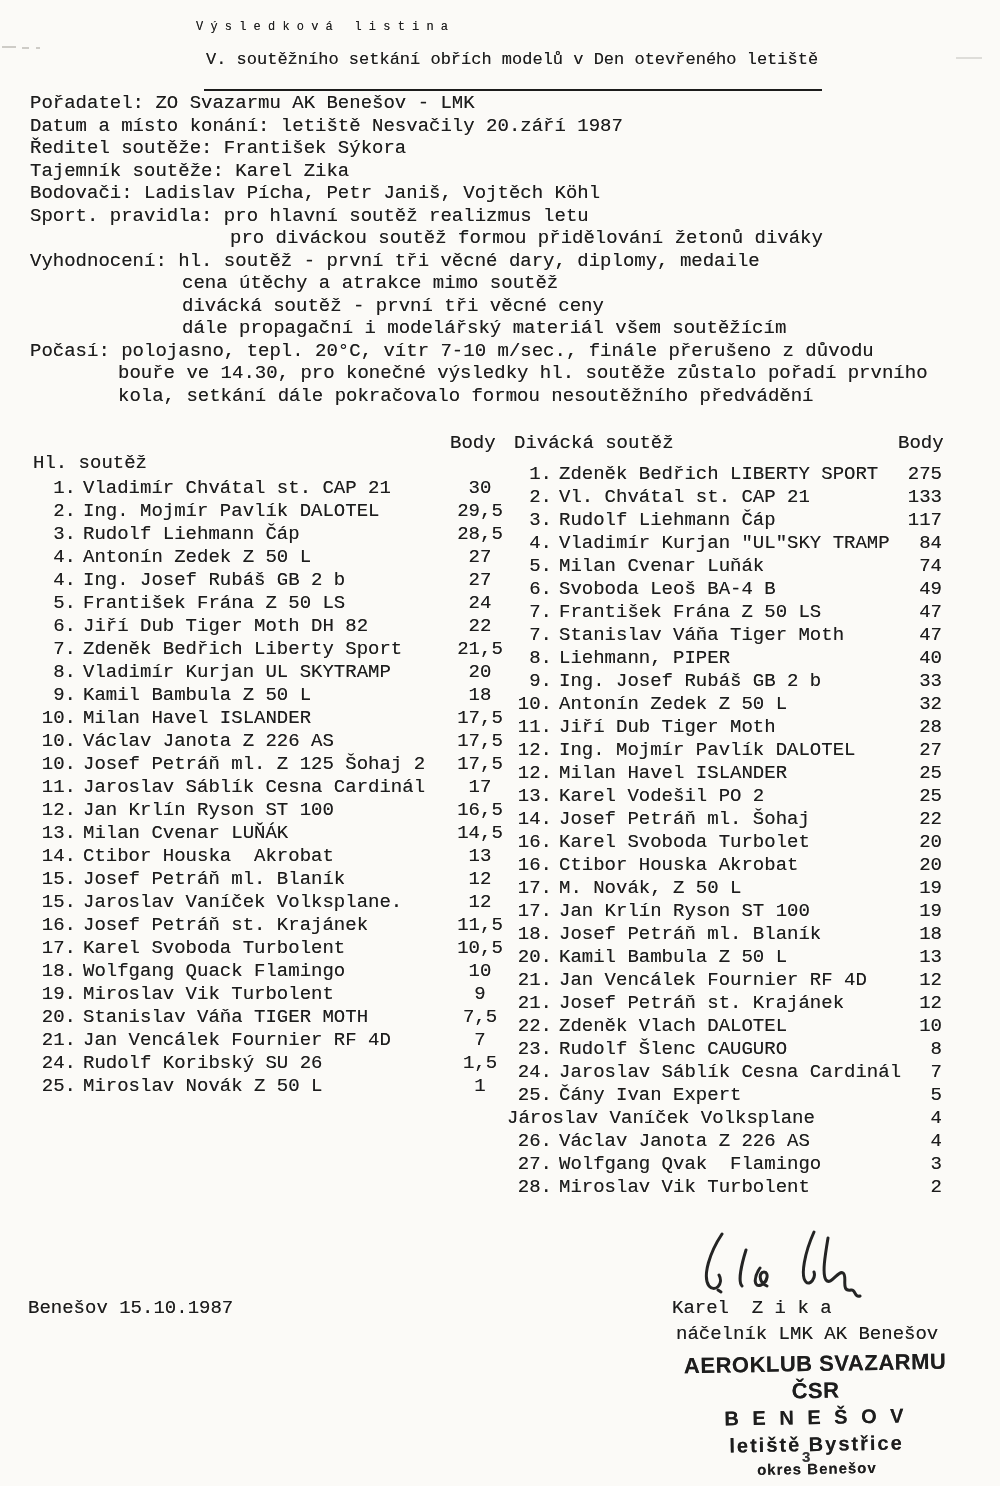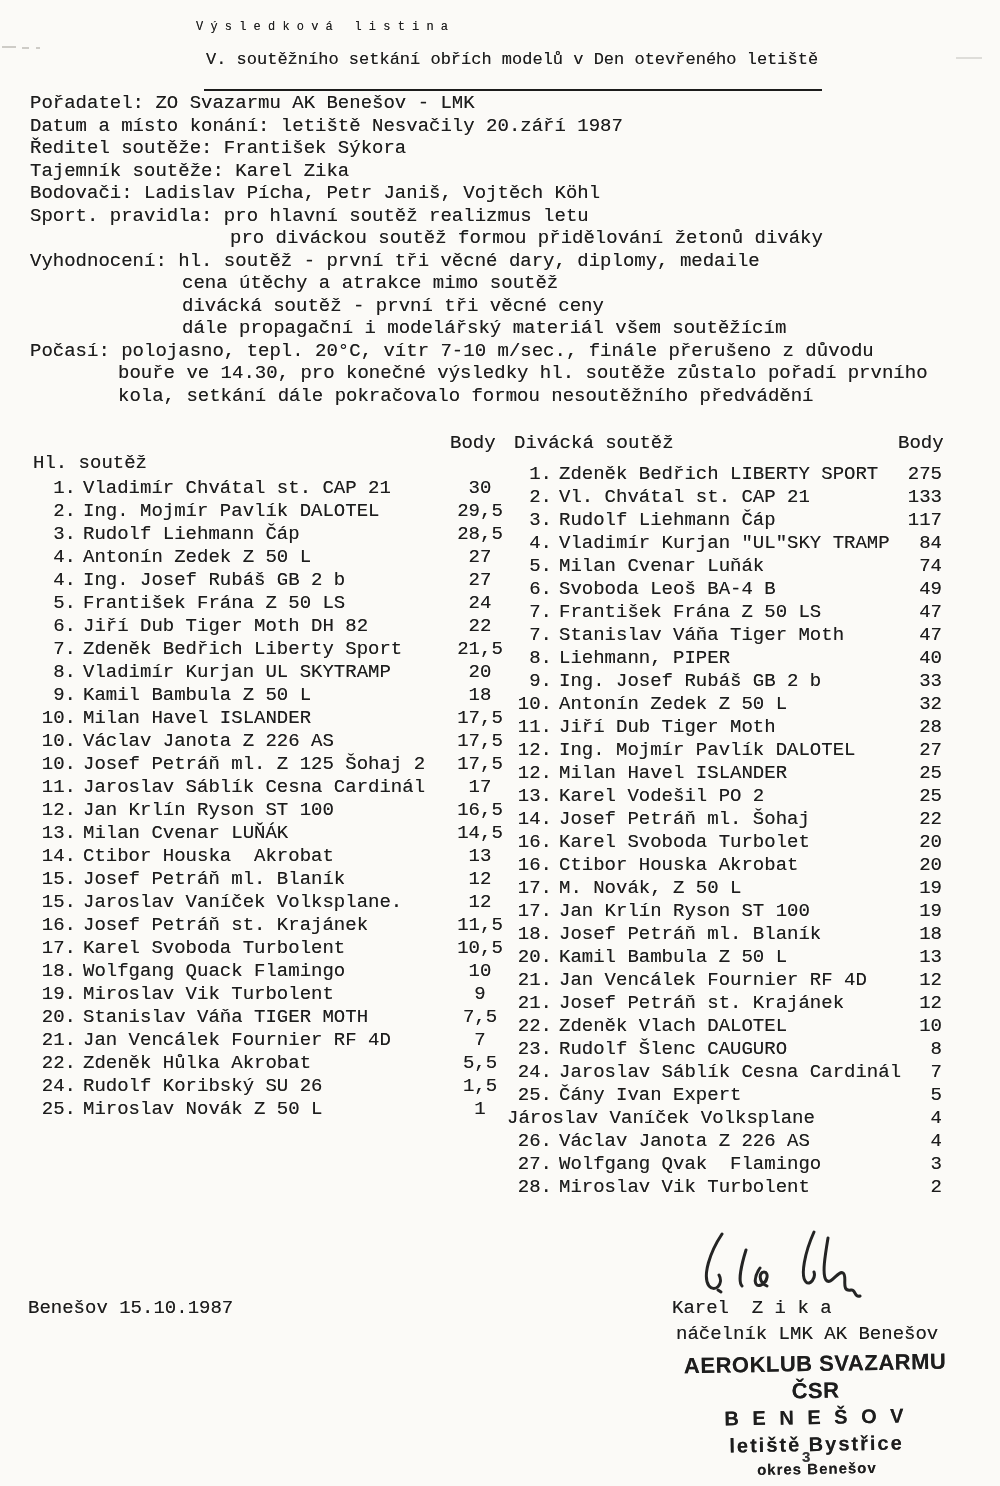--- a/index.html
+++ b/index.html
@@ -117,21 +117,20 @@
       <div class="row"><span class="rank">13.</span><span class="cname">Milan Cvenar LUŇÁK</span><span class="score">14,5</span></div>
       <div class="row"><span class="rank">14.</span><span class="cname">Ctibor Houska  Akrobat</span><span class="score">13</span></div>
       <div class="row"><span class="rank">15.</span><span class="cname">Josef Petráň ml. Blaník</span><span class="score">12</span></div>
       <div class="row"><span class="rank">15.</span><span class="cname">Jaroslav Vaníček Volksplane.</span><span class="score">12</span></div>
       <div class="row"><span class="rank">16.</span><span class="cname">Josef Petráň st. Krajánek</span><span class="score">11,5</span></div>
       <div class="row"><span class="rank">17.</span><span class="cname">Karel Svoboda Turbolent</span><span class="score">10,5</span></div>
       <div class="row"><span class="rank">18.</span><span class="cname">Wolfgang Quack Flamingo</span><span class="score">10</span></div>
       <div class="row"><span class="rank">19.</span><span class="cname">Miroslav Vik Turbolent</span><span class="score">9</span></div>
       <div class="row"><span class="rank">20.</span><span class="cname">Stanislav Váňa TIGER MOTH</span><span class="score">7,5</span></div>
       <div class="row"><span class="rank">21.</span><span class="cname">Jan Vencálek Fournier RF 4D</span><span class="score">7</span></div>
-      <div class="row"><span class="rank">22.</span><span class="cname">Zdeněk Hůlka Akrobat</span><span class="score">5,5</span></div>
       <div class="row"><span class="rank">24.</span><span class="cname">Rudolf Koribský SU 26</span><span class="score">1,5</span></div>
       <div class="row"><span class="rank">25.</span><span class="cname">Miroslav Novák Z 50 L</span><span class="score">1</span></div>
     </div>
   <div class="abs list list-spec">
       <div class="row"><span class="rank">1.</span><span class="cname">Zdeněk Bedřich LIBERTY SPORT</span><span class="score">275</span></div>
       <div class="row"><span class="rank">2.</span><span class="cname">Vl. Chvátal st. CAP 21</span><span class="score">133</span></div>
       <div class="row"><span class="rank">3.</span><span class="cname">Rudolf Liehmann Čáp</span><span class="score">117</span></div>
       <div class="row"><span class="rank">4.</span><span class="cname">Vladimír Kurjan "UL"SKY TRAMP</span><span class="score">84</span></div>
       <div class="row"><span class="rank">5.</span><span class="cname">Milan Cvenar Luňák</span><span class="score">74</span></div>
       <div class="row"><span class="rank">6.</span><span class="cname">Svoboda Leoš BA-4 B</span><span class="score">49</span></div>

